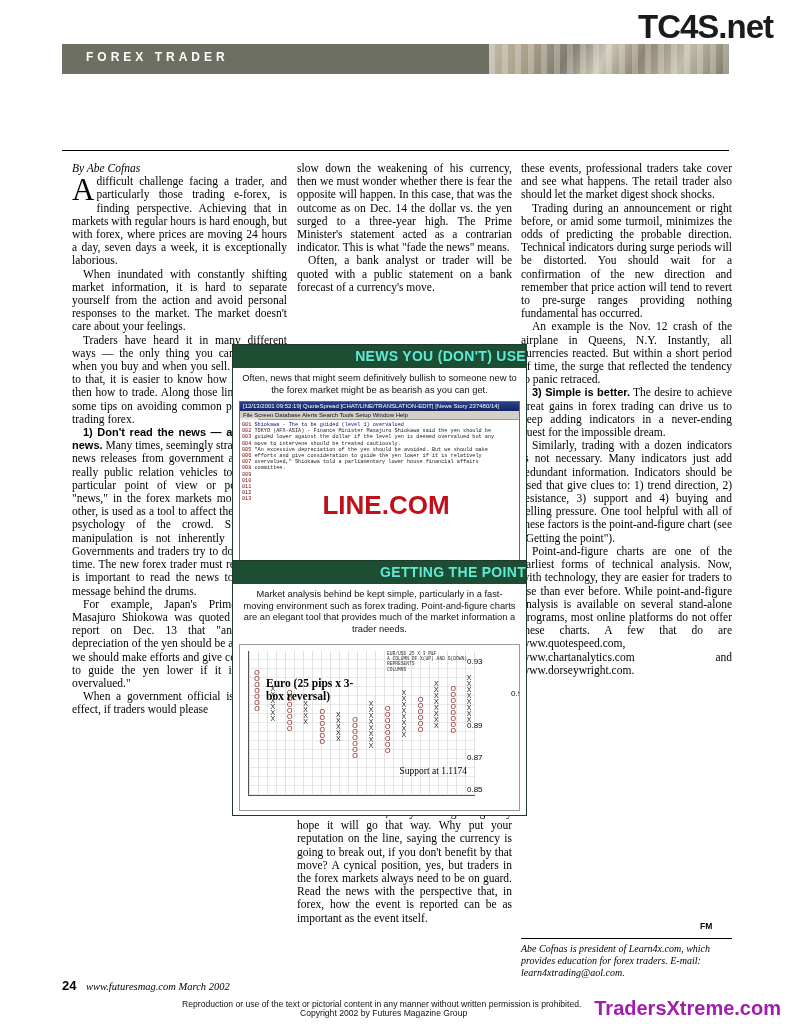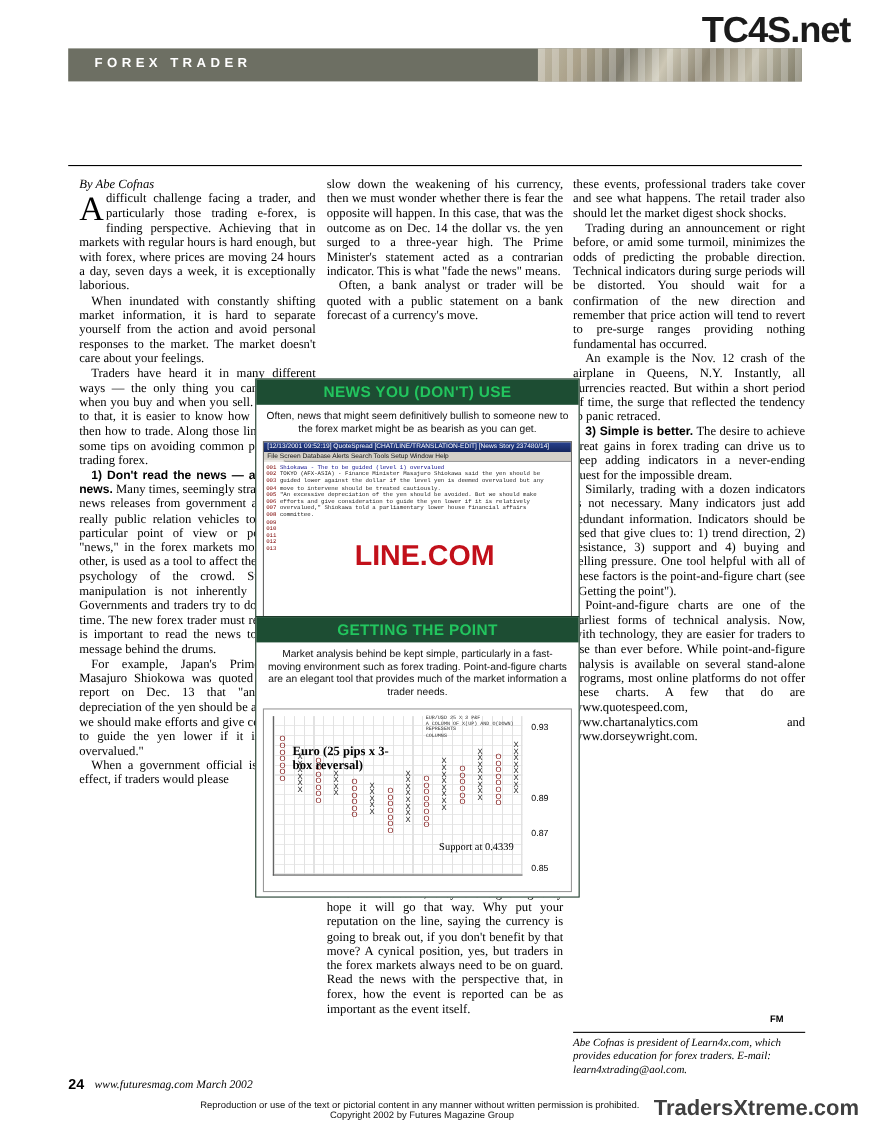--- a/index.html
+++ b/index.html
@@ -72,23 +72,23 @@
     font-family:"Liberation Sans", sans-serif;
     font-weight:bold;font-size:11px;
   }
   
   .box{
     position:absolute;left:232px;width:293px;
     border:1px solid #1d3b2a;
     background:#fff;
   }
   .box-title{
-    background:#1d4d33;color:#22c55e;
-    font-family:"Liberation Sans", sans-serif;
-    font-weight:bold;font-size:14px;text-align:center;
+    background:#1d4d33;color:#5eead4;
+    font-family:"Liberation Sans", sans-serif;
+    font-weight:bold;font-size:14px;text-align:right;
     padding:3px 0 4px 0;
     letter-spacing:.3px;
   }
   .box-deck{
     font-family:"Liberation Sans", sans-serif;
     font-size:9.3px;line-height:11.5px;
     padding:5px 9px 5px 9px;text-align:center;color:#111;
   }
   .box-src{
     font-size:8.3px;padding:2px 0 2px 6px;color:#111;
@@ -139,21 +139,21 @@
     background:
       repeating-linear-gradient(90deg,#e2e2e2 0 1px,transparent 1px 9px),
       repeating-linear-gradient(0deg,#e9e9e9 0 1px,transparent 1px 9px);
     border-left:1px solid #555;border-bottom:1px solid #555;
   }
   .pf-label{
     position:absolute;left:26px;top:32px;width:100px;
     font-family:"Liberation Serif",serif;font-weight:bold;font-size:11.5px;line-height:13px;
   }
   .pf-axis{
-    position:absolute;right:4px;top:6px;bottom:14px;width:38px;
+    position:absolute;right:20px;top:6px;bottom:14px;width:38px;
     font-family:"Liberation Sans",sans-serif;font-size:8px;
   }
   .pf-axis span{position:absolute;left:6px;}
   .pf-note{
     position:absolute;right:52px;bottom:34px;
     font-family:"Liberation Serif",serif;font-size:9.5px;
   }
   .pf-head{
     position:absolute;right:46px;top:6px;width:86px;
     font-family:"Liberation Mono",monospace;font-size:4.6px;line-height:5.2px;color:#333;
@@ -181,21 +181,21 @@
   .copy-line{
     position:absolute;left:182px;top:999px;
     font-family:"Liberation Sans",sans-serif;font-size:8.6px;color:#111;
   }
   .copy-line2{
     position:absolute;left:300px;top:1008px;
     font-family:"Liberation Sans",sans-serif;font-size:8.6px;color:#111;
   }
   .tx-brand{
     position:absolute;right:10px;top:997px;
-    font-family:"Liberation Sans",sans-serif;font-weight:bold;font-size:20px;color:#404040;
+    font-family:"Liberation Sans",sans-serif;font-weight:bold;font-size:20px;color:#a21caf;
   }
   .bio{
     position:absolute;left:521px;top:938px;width:211px;
     font-style:italic;font-size:10px;line-height:12px;border-top:1px solid #000;padding-top:4px;
   }
   .fm{
     position:absolute;left:700px;top:921px;font-family:"Liberation Sans",sans-serif;
     font-weight:bold;font-size:8.5px;
   }
 </style>
@@ -379,21 +379,21 @@
         <div class="pf-head" style="white-space:pre-line;">EUR/USD  25 X 3 P&amp;F
 A COLUMN OF X(UP) AND O(DOWN) REPRESENTS
 COLUMNS</div>
         <div class="pf-axis" id="pf-axis">
             <span style="top: 6px;">0.93</span>
             <span style="top: 38px; padding-left: 44px;">0.91</span>
             <span style="top: 70px;">0.89</span>
             <span style="top: 102px;">0.87</span>
             <span style="top: 134px;">0.85</span>
           </div>
-        <div class="pf-note">Support at 0.4339</div>
+        <div class="pf-note">Support at 1.1174</div>
       </div>
     </div>
   </div>
 
   <div class="bio">Abe Cofnas is president of Learn4x.com, which provides education for forex traders. E-mail: learn4xtrading@aol.com.</div>
 
   <div class="footer-num">24</div>
   <div class="footer-txt">www.futuresmag.com  March 2002</div>
 
   <div class="copybar"></div>

